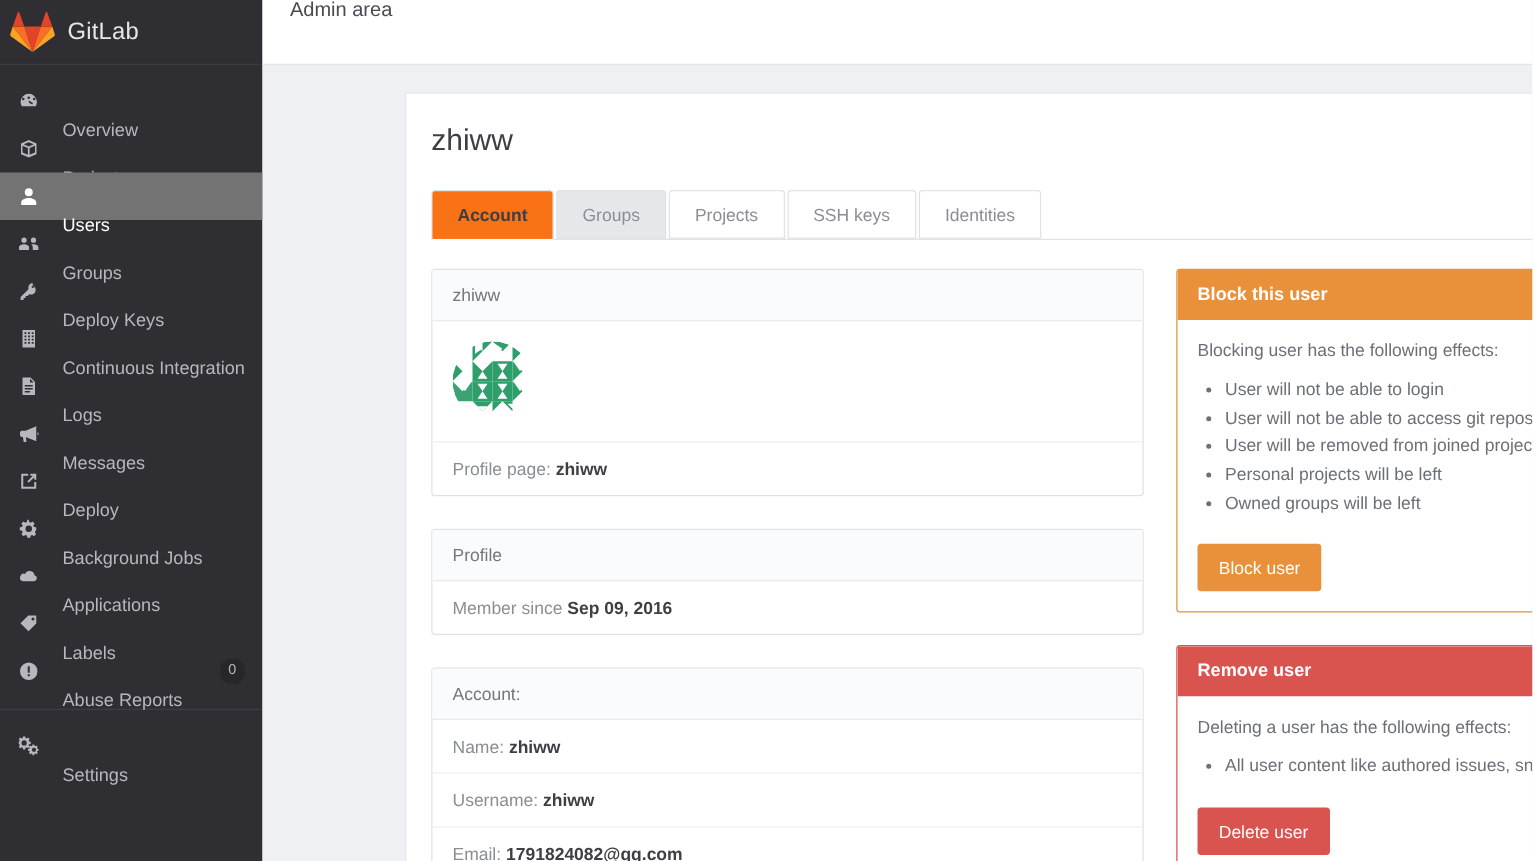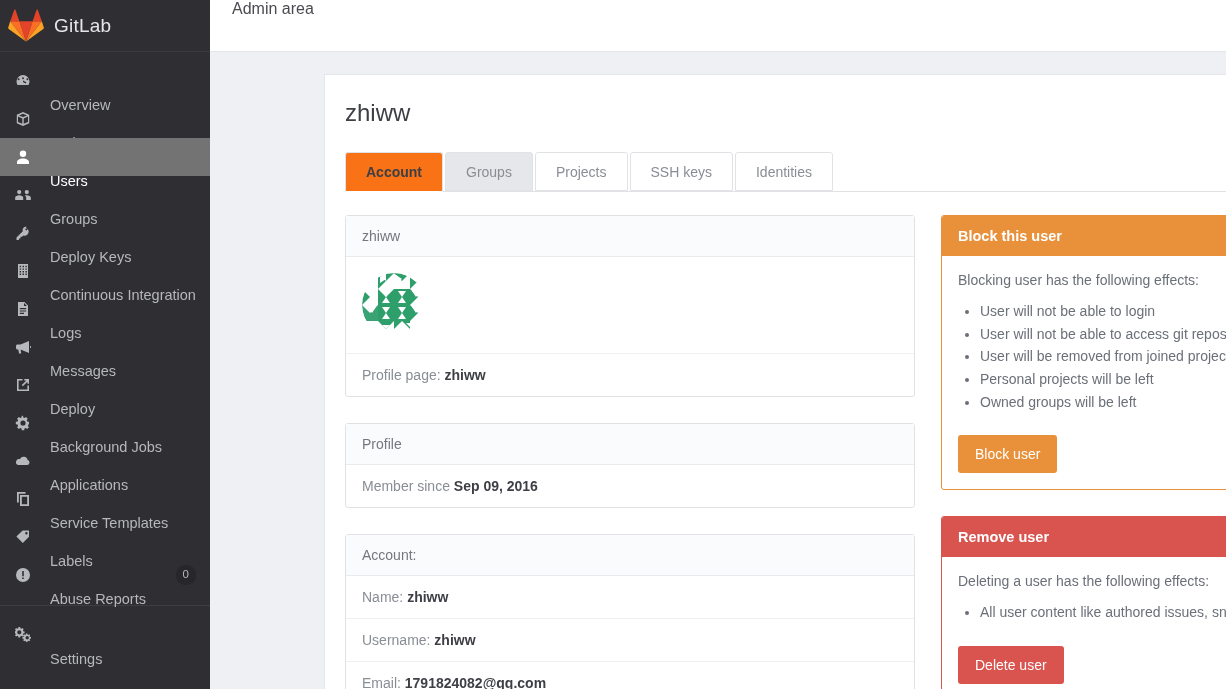--- a/index.html
+++ b/index.html
@@ -295,28 +295,20 @@
 
       <div class="nav-item">
         <span class="ico">
             <svg viewBox="0 0 16 16">
               <path d="M12.6 7.1a4 4 0 0 0-7.6-1A3 3 0 0 0 3.2 12h9.2a2.5 2.5 0 0 0 .2-4.9z"></path>
             </svg>
           </span>
         <span class="lbl">Applications</span>
       </div>
 
-      <div class="nav-item">
-        <span class="ico">
-            <svg viewBox="0 0 16 16">
-              <path d="M10.5 1H2v10.5h1.8V2.8h6.7zM5 4h9v11H5zm1.8 1.8v7.4h5.4V5.8z"></path>
-            </svg>
-          </span>
-        <span class="lbl">Service Templates</span>
-      </div>
 
       <div class="nav-item">
         <span class="ico">
             <svg viewBox="0 0 16 16">
               <path d="M7.6 1.4H14V7.8L7.8 14 1.4 7.6zM11.4 3a1.2 1.2 0 1 0 0 2.4 1.2 1.2 0 0 0 0-2.4z"></path>
             </svg>
           </span>
         <span class="lbl">Labels</span>
       </div>
 

